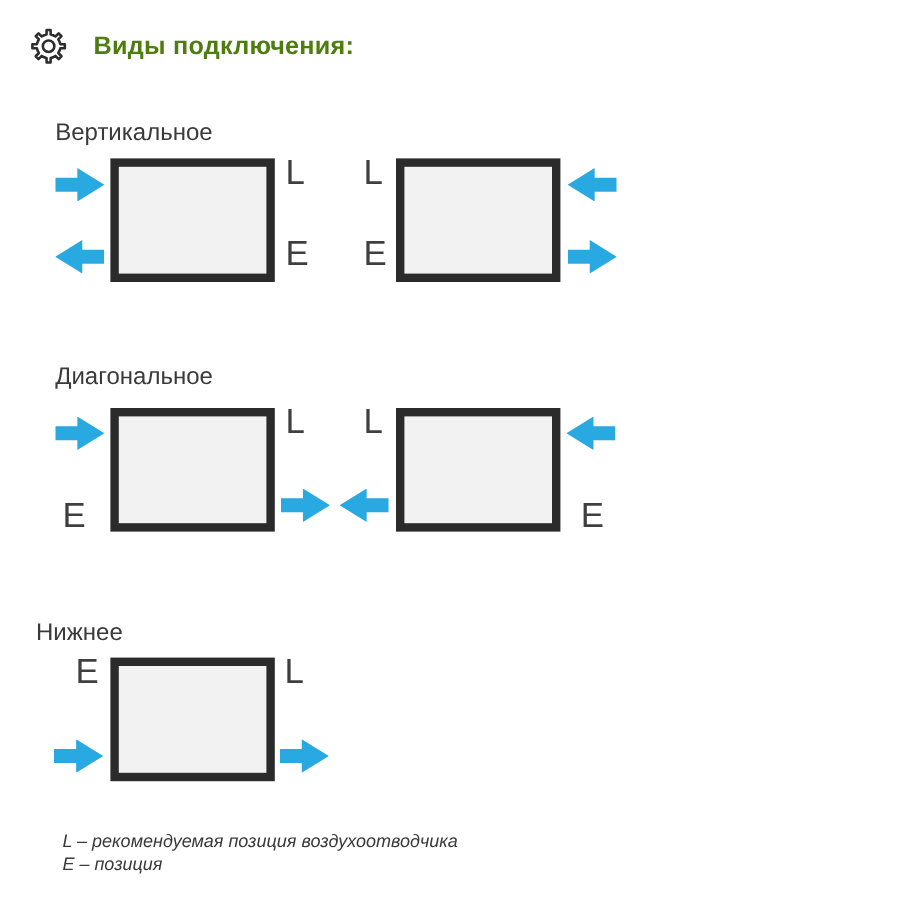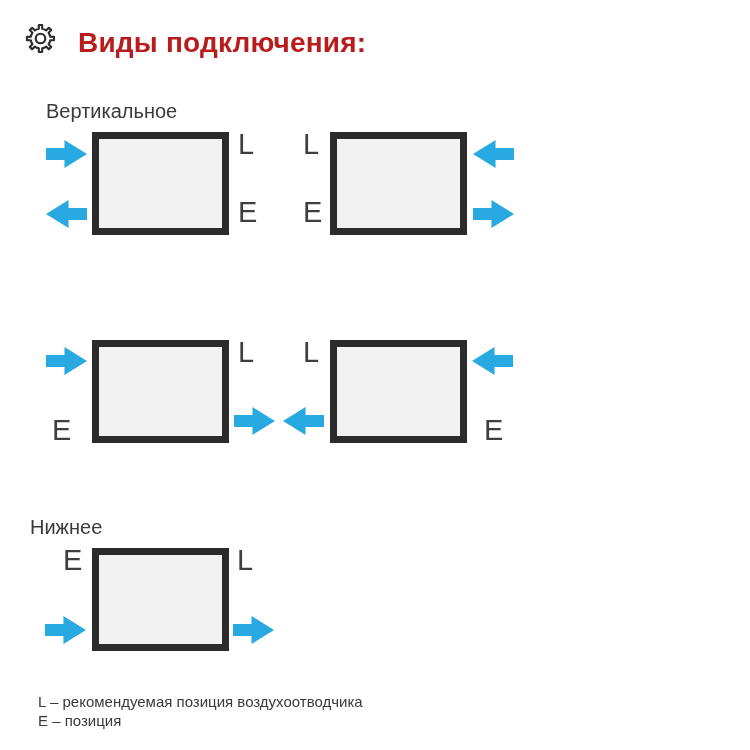--- a/index.html
+++ b/index.html
@@ -5,21 +5,21 @@
   :root{
     --arrow:#29A9E1;
     --ink:#2B2B2B;
     --text:#3A3A3A;
     --fill:#F2F2F2;
   }
   html,body{margin:0;padding:0;background:#fff;}
   body{font-family:"Liberation Sans", sans-serif;}
   .canvas{position:relative;width:750px;height:750px;background:#ffffff;overflow:hidden;}
   .abs{position:absolute;}
-  .page-title{font-size:28px;font-weight:bold;color:#b91c1c;letter-spacing:.2px;}
+  .page-title{font-size:21px;font-weight:bold;color:#4d7c0f;letter-spacing:.2px;}
   .section-label{font-size:20px;font-weight:400;color:var(--text);}
   .radiator{width:137px;height:103px;border:7px solid var(--ink);background:var(--fill);box-sizing:border-box;}
   .arrow{width:41px;height:28px;background:var(--arrow);
          clip-path:polygon(0% 29%,45% 29%,45% 0%,100% 50%,45% 100%,45% 71%,0% 71%);}
   .arrow.left{transform:scaleX(-1);}
   .port-letter{font-size:29px;line-height:1;color:#3F3F3F;}
   .legend-line{font-size:15px;line-height:19px;color:var(--text);}
 </style>
 </head>
 <body>
@@ -41,20 +41,21 @@
   <div class="abs arrow left" style="left:46px;top:200px;"></div>
   <div class="abs port-letter" style="left:238px;top:130px;">L</div>
   <div class="abs port-letter" style="left:238px;top:198px;">E</div>
 
   <div class="abs radiator" style="left:330px;top:132px;"></div>
   <div class="abs port-letter" style="left:303px;top:130px;">L</div>
   <div class="abs port-letter" style="left:303px;top:198px;">E</div>
   <div class="abs arrow left" style="left:473px;top:140px;"></div>
   <div class="abs arrow" style="left:473px;top:200px;"></div>
 
+  <div class="abs section-label" style="left:46px;top:303px;">Диагональное</div>
 
   <div class="abs radiator" style="left:92px;top:340px;"></div>
   <div class="abs arrow" style="left:46px;top:347px;"></div>
   <div class="abs port-letter" style="left:52px;top:416px;">E</div>
   <div class="abs port-letter" style="left:238px;top:338px;">L</div>
   <div class="abs arrow" style="left:234px;top:407px;"></div>
 
   <div class="abs radiator" style="left:330px;top:340px;"></div>
   <div class="abs port-letter" style="left:303px;top:338px;">L</div>
   <div class="abs arrow left" style="left:472px;top:347px;"></div>
@@ -62,18 +63,18 @@
   <div class="abs port-letter" style="left:484px;top:416px;">E</div>
 
   <div class="abs section-label" style="left:30px;top:516px;">Нижнее</div>
 
   <div class="abs radiator" style="left:92px;top:548px;"></div>
   <div class="abs port-letter" style="left:63px;top:546px;">E</div>
   <div class="abs port-letter" style="left:237px;top:546px;">L</div>
   <div class="abs arrow" style="left:45px;top:616px;"></div>
   <div class="abs arrow" style="left:233px;top:616px;"></div>
 
-  <div class="abs" style="left:38px;top:692px;">
+  <div class="abs" style="left:52px;top:692px;font-style:italic;">
     <div class="legend-line">L – рекомендуемая позиция воздухоотводчика</div>
     <div class="legend-line">E – позиция</div>
   </div>
 
 </div>
 
 </body></html>

